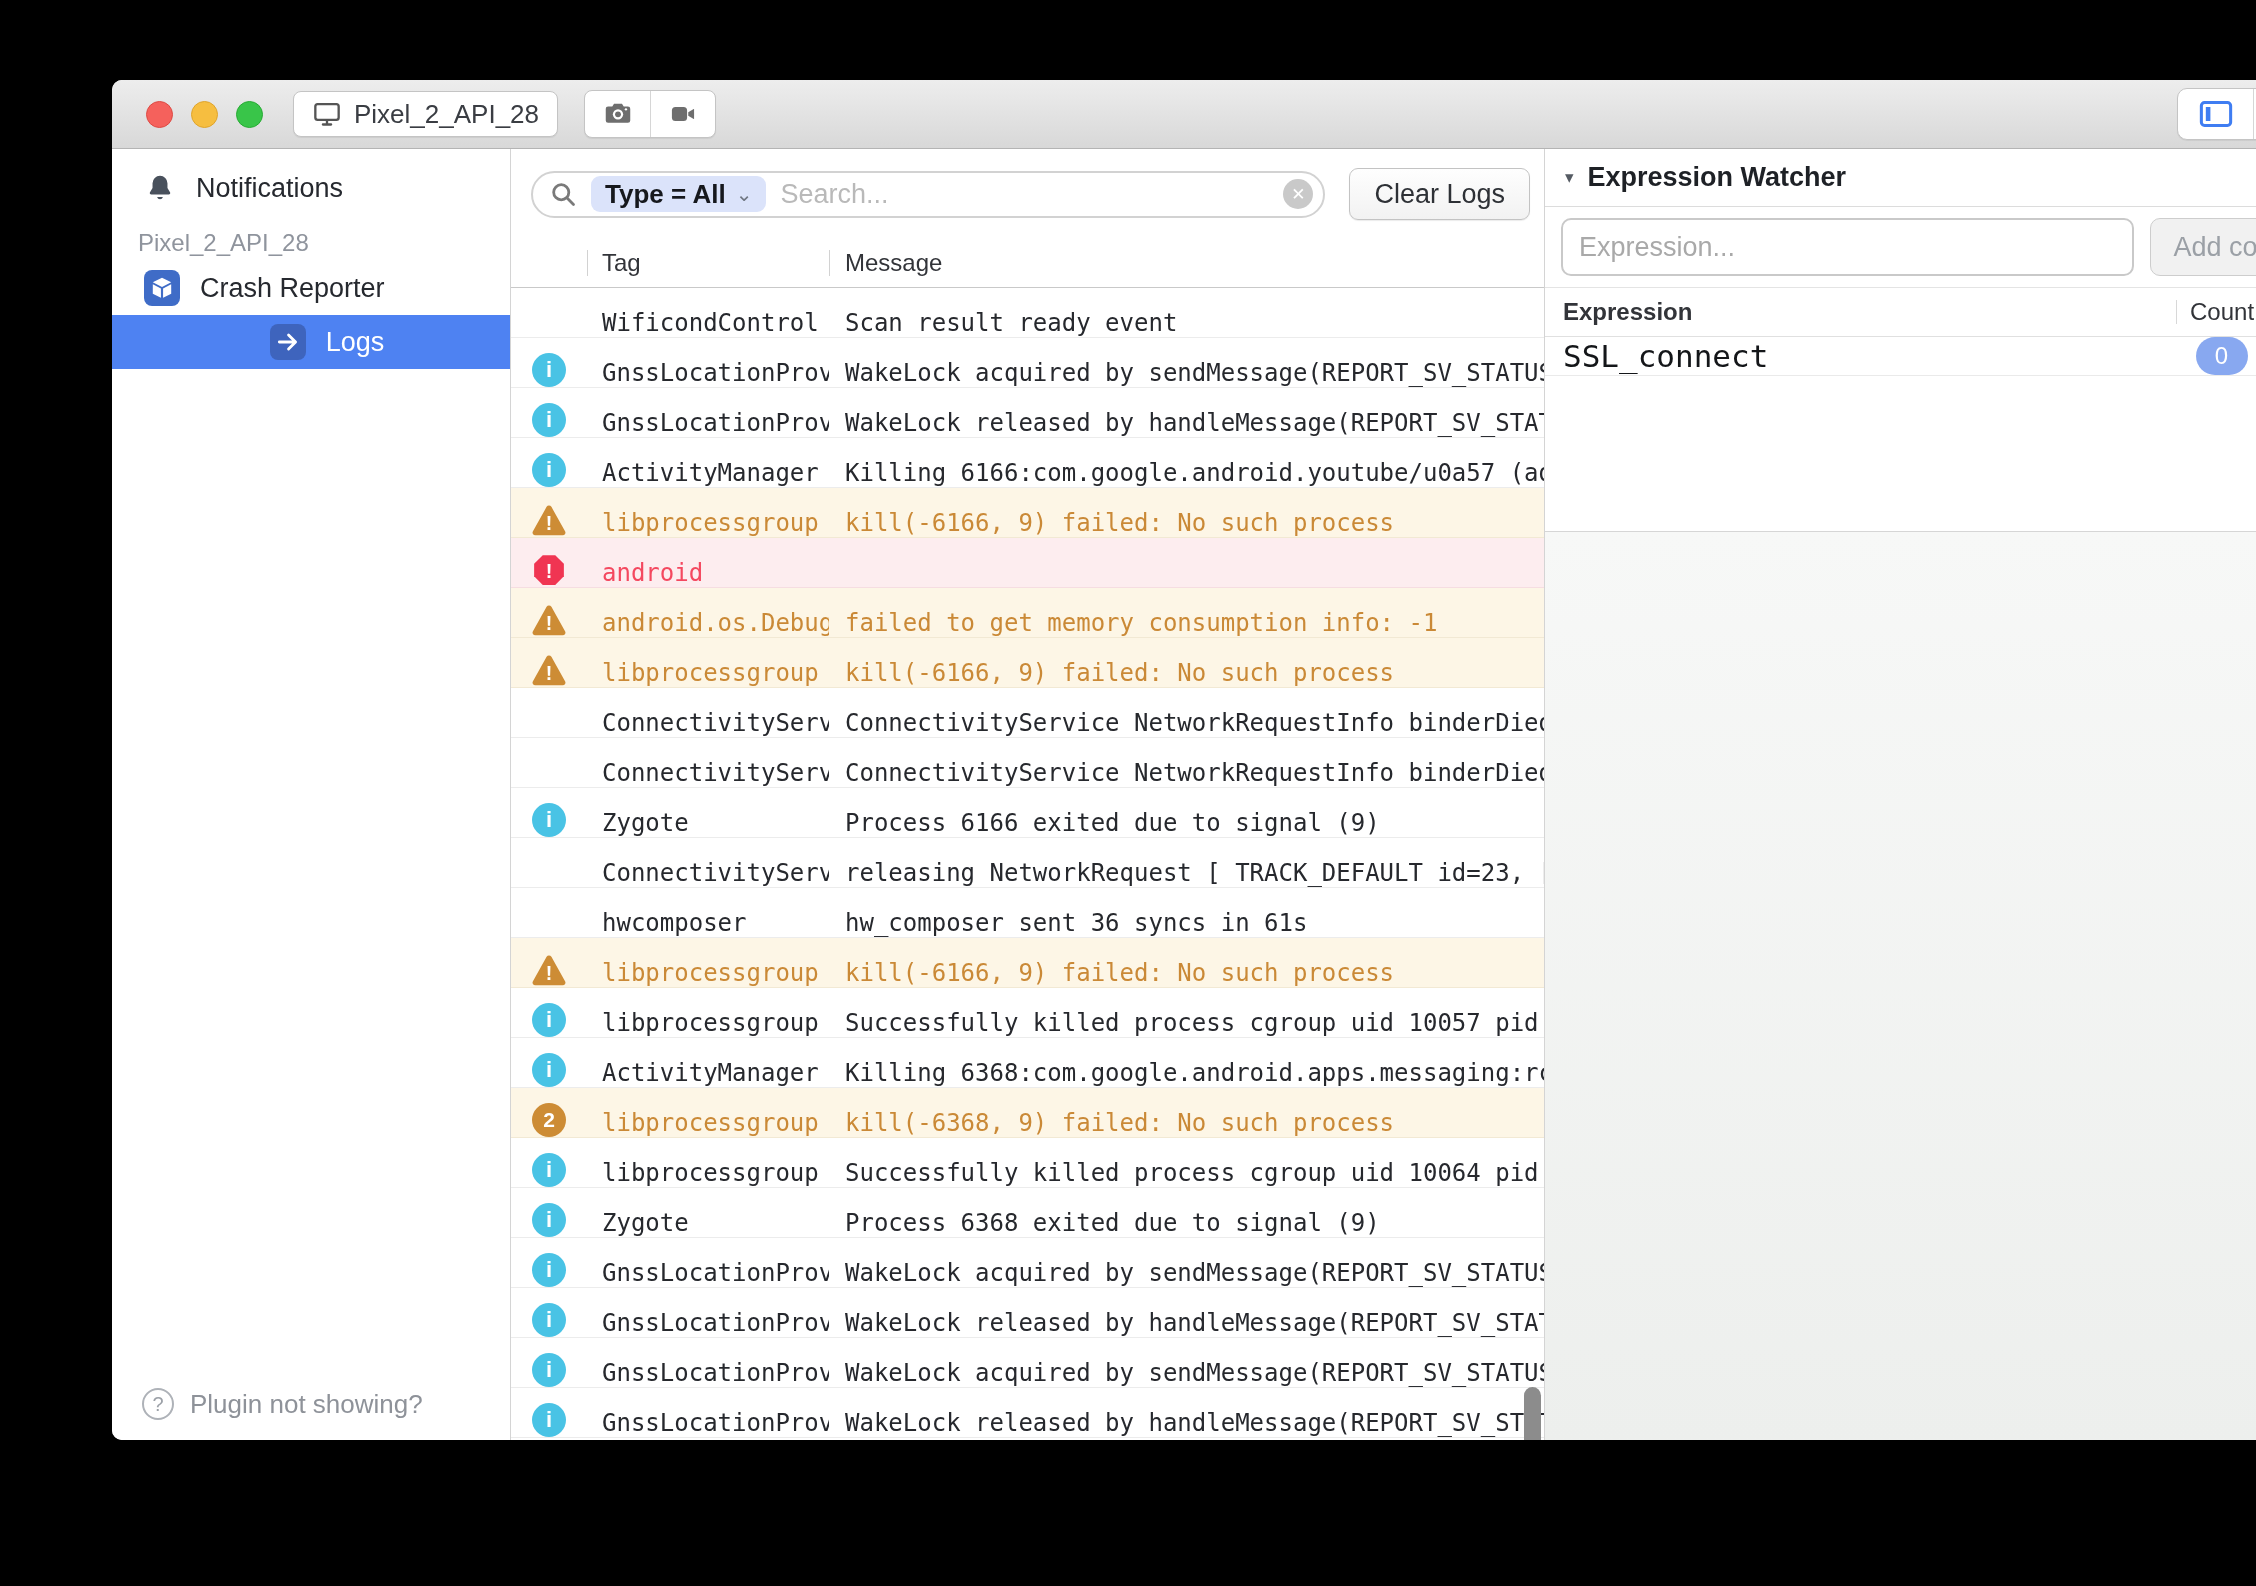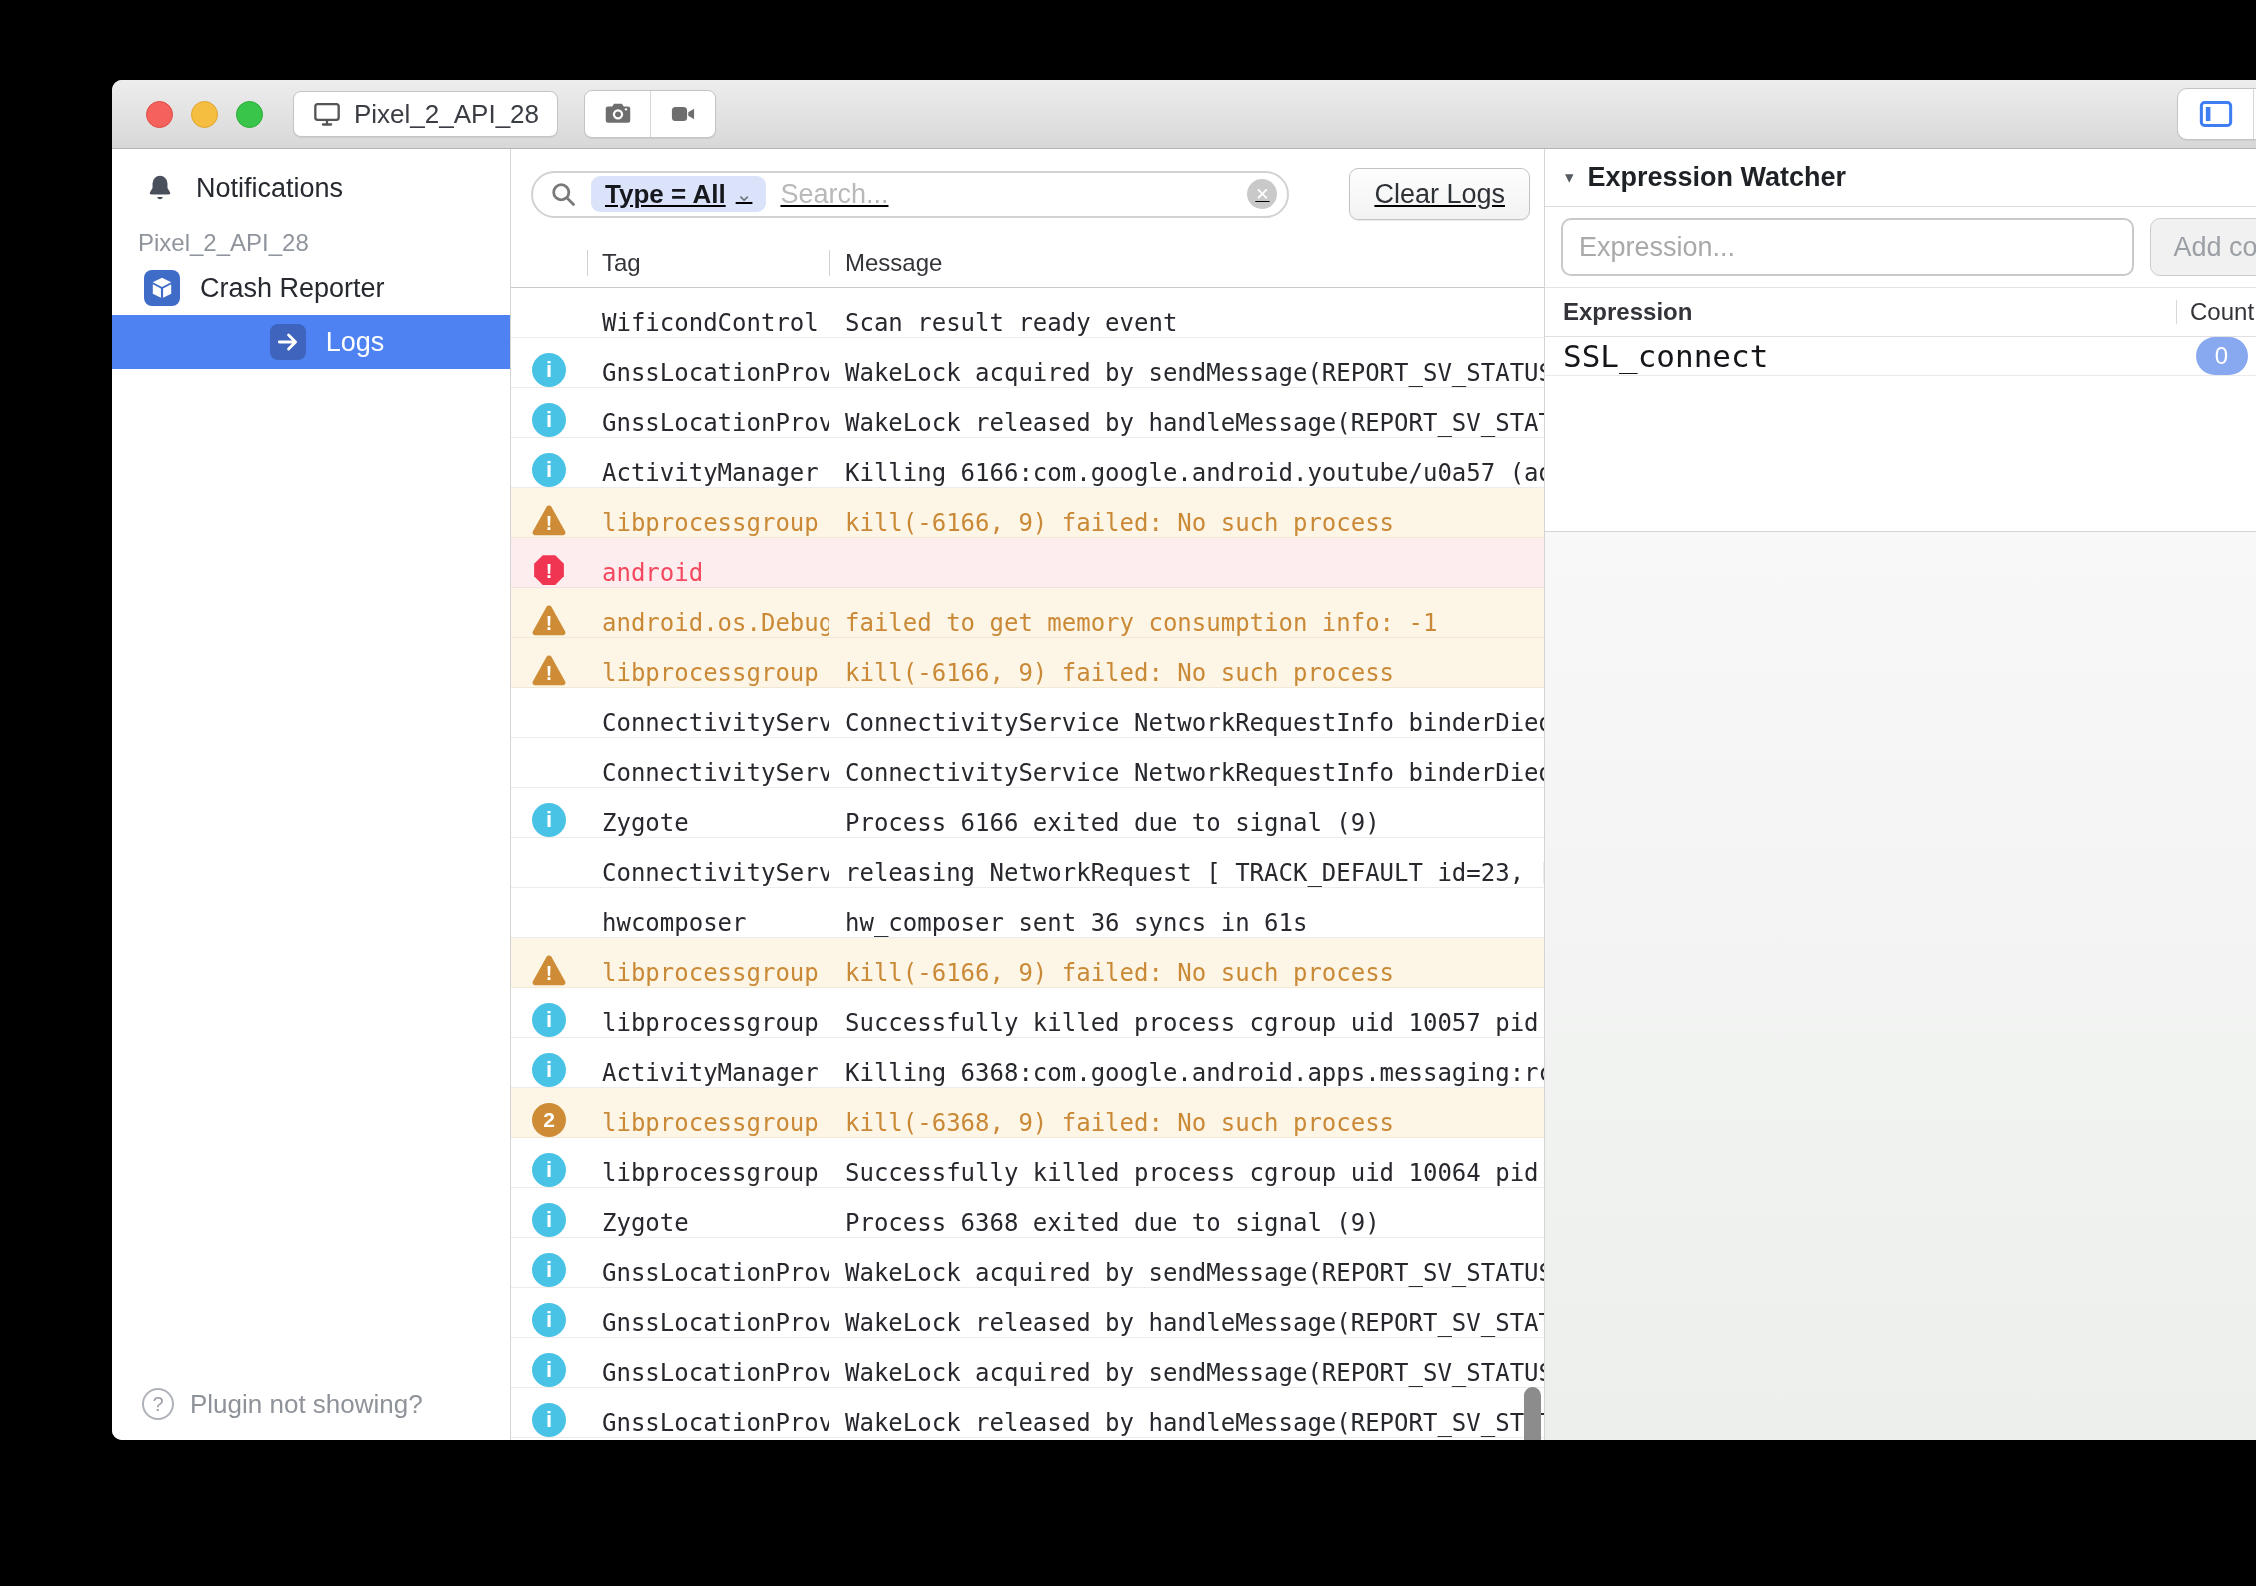--- a/index.html
+++ b/index.html
@@ -25,27 +25,27 @@
   .side-item{height:54px;display:flex;align-items:center;gap:20px;padding-left:32px;font-size:27px;color:#26292f;}
   .side-section{margin:14px 0 4px 26px;font-size:24px;color:#8f949d;}
   .plugin-ic{width:36px;height:36px;border-radius:8px;display:flex;align-items:center;justify-content:center;flex:0 0 36px;}
   .crash-ic{background:#3f6cc7;}
   .logs-ic{background:#3e64bd;}
   .side-item.selected{background:#4e82f2;color:#fff;justify-content:center;}
   .side-bottom{margin-top:auto;height:72px;display:flex;align-items:center;gap:16px;padding-left:30px;color:#8e9299;font-size:26px;}
   .qmark{width:32px;height:32px;border-radius:50%;border:2px solid #aeb2b8;display:flex;align-items:center;justify-content:center;font-size:20px;color:#9ba0a7;box-sizing:border-box;}
   
   .logs{flex:0 0 1034px;width:1034px;display:flex;flex-direction:column;border-right:1px solid #d4d4d4;background:#fff;box-sizing:border-box;min-height:0;}
-  .toolbar{flex:0 0 90px;display:flex;align-items:center;padding:0 14px 0 20px;gap:24px;text-decoration:underline;}
+  .toolbar{flex:0 0 90px;display:flex;align-items:center;padding:0 14px 0 20px;gap:24px;}
   .searchbar{flex:1;height:47px;border:2px solid #d2d2d2;border-radius:26px;display:flex;align-items:center;padding:0 10px 0 16px;gap:14px;box-sizing:border-box;min-width:0;}
   .chip{background:#dbe3fa;border-radius:9px;height:36px;display:flex;align-items:center;padding:0 14px;gap:10px;font-size:26px;font-weight:600;color:#16181d;flex:0 0 auto;}
   .chip .chev{font-size:20px;color:#6f7681;font-weight:normal;}
   .search-ph{flex:1;font-size:27px;color:#b9b9b9;white-space:nowrap;overflow:hidden;}
   .clearx{width:30px;height:30px;border-radius:50%;background:#c9c9c9;color:#fff;display:flex;align-items:center;justify-content:center;font-size:17px;flex:0 0 30px;}
-  .clear-logs{height:52px;padding:0 24px;border:1px solid #c3c3c3;border-radius:9px;background:linear-gradient(#fefefe,#f2f2f2);font-size:27px;color:#2e3136;box-shadow:0 1px 1px rgba(0,0,0,.08);font-family:inherit;margin-left:36px;}
+  .clear-logs{height:52px;padding:0 24px;border:1px solid #c3c3c3;border-radius:9px;background:linear-gradient(#fefefe,#f2f2f2);font-size:27px;color:#2e3136;box-shadow:0 1px 1px rgba(0,0,0,.08);font-family:inherit;}
   .thead{flex:0 0 48px;display:flex;align-items:center;border-bottom:1px solid #c9c9c9;font-size:24px;color:#323439;font-weight:500;}
   .col-icon{width:76px;flex:0 0 76px;height:100%;}
   .col-tag{width:242px;flex:0 0 242px;position:relative;padding-left:15px;box-sizing:border-box;}
   .col-msg{flex:1;position:relative;padding-left:16px;}
   .col-tag::before,.col-msg::before{content:"";position:absolute;left:0;top:50%;transform:translateY(-50%);width:1px;height:26px;background:#d2d2d2;}
   .rows{flex:1;position:relative;overflow:hidden;font-family:"DejaVu Sans Mono",monospace;font-size:24px;color:#26282d;}
   .lrow{height:50px;display:flex;align-items:flex-end;border-bottom:1px solid #ececec;box-sizing:border-box;}
   .lrow .c-icon{width:76px;flex:0 0 76px;display:flex;align-items:center;justify-content:center;}
   .lrow .c-tag{width:242px;flex:0 0 242px;padding-left:15px;box-sizing:border-box;white-space:nowrap;overflow:hidden;}
   .lrow .c-msg{flex:1;padding-left:16px;white-space:nowrap;overflow:hidden;}

